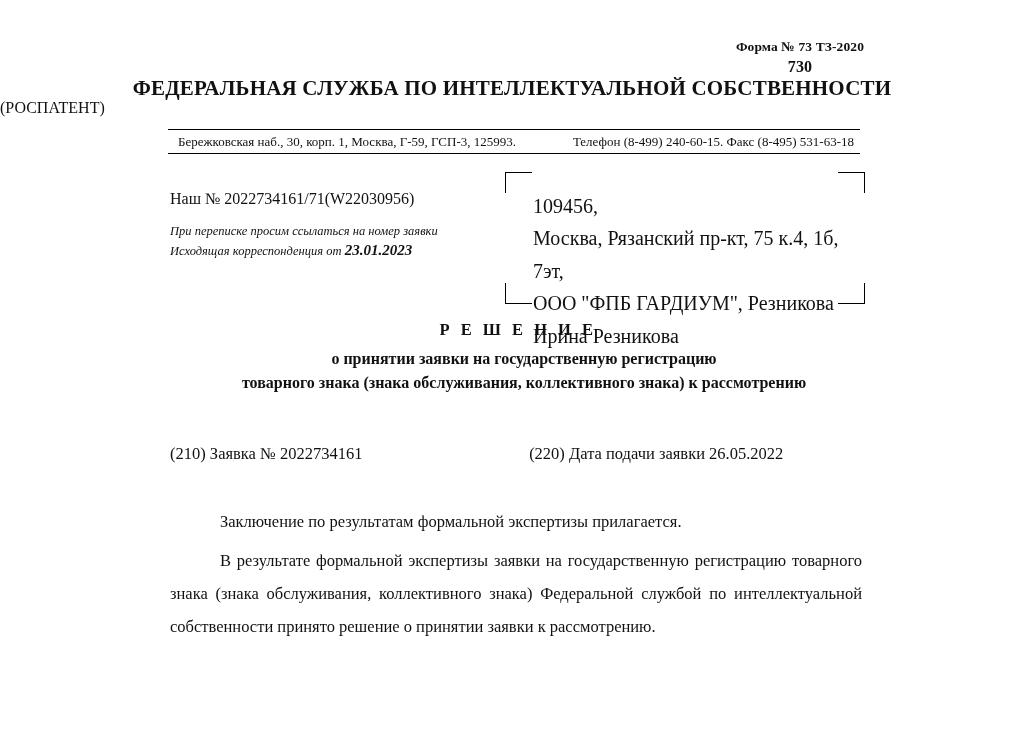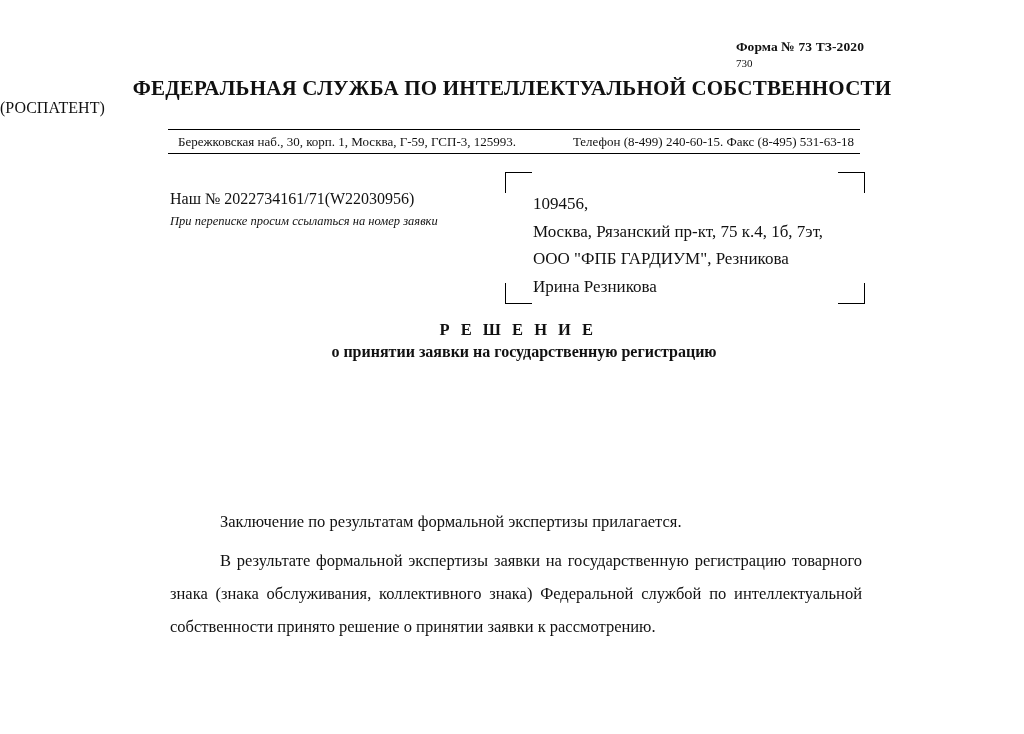--- a/index.html
+++ b/index.html
@@ -20,29 +20,29 @@
     height: 734px;
     box-sizing: border-box;
     padding: 0;
   }
 
   
   .form-no {
     position: absolute;
     top: 38px;
     right: 160px;
-    text-align: left;
+    text-align: center;
     font-size: 13.5px;
     font-weight: bold;
     line-height: 1.35;
     letter-spacing: 0.1px;
   }
   .form-no .sub {
-    font-size: 11px;
-    font-weight: normal;
+    font-size: 16px;
+    font-weight: bold;
   }
 
   
   .agency {
     position: absolute;
     top: 76px;
     left: 0;
     width: 1024px;
     text-align: center;
     font-size: 21px;
@@ -81,21 +81,21 @@
   .ref-block {
     position: absolute;
     top: 178px;
     left: 170px;
     width: 330px;
     font-size: 16px;
     line-height: 1.55;
   }
   .ref-block .line2 { margin-top: 9px; }
   .ref-note {
-    margin-top: 0;
+    margin-top: 10px;
     font-size: 12.5px;
     font-style: italic;
     line-height: 1.45;
   }
   .ref-note b {
     font-size: 15px;
     font-style: italic;
     font-weight: bold;
   }
 
@@ -114,39 +114,40 @@
   }
   .corner.tl { top: 0; left: 0; border-left: 1px solid #000; border-top: 1px solid #000; }
   .corner.tr { top: 0; right: 0; border-right: 1px solid #000; border-top: 1px solid #000; }
   .corner.bl { bottom: 0; left: 0; border-left: 1px solid #000; border-bottom: 1px solid #000; }
   .corner.br { bottom: 0; right: 0; border-right: 1px solid #000; border-bottom: 1px solid #000; }
   .addr-text {
     position: absolute;
     top: 18px;
     left: 28px;
     right: 15px;
-    font-size: 17px;
+    font-size: 20px;
     line-height: 1.62;
   }
 
   
   .title-block {
     position: absolute;
     top: 320px;
     left: 0;
     width: 1024px;
     text-align: center;
   }
   .title-main {
     font-size: 16.5px;
     font-weight: bold;
     letter-spacing: 3.5px;
     margin-left: 12px;
   }
   .title-sub {
+    margin-top: 7px;
     font-size: 16px;
     font-weight: bold;
     line-height: 1.5;
     padding-left: 24px;
   }
 
   
   .app-line {
     position: absolute;
     top: 444px;
@@ -199,42 +200,51 @@
       <span>Бережковская наб., 30, корп. 1, Москва, Г-59, ГСП-3, 125993.</span>
       <span class="right">Телефон (8-499) 240-60-15. Факс (8-495) 531-63-18</span>
     </div>
     <div class="rule"></div>
   </div>
 
   <div class="ref-block">
     <div class="line2">Наш № 2022734161/71(W22030956)</div>
     <div class="ref-note">
       <div>При переписке просим ссылаться на номер заявки</div>
+      <div>
+        <span>Исходящая корреспонденция от</span>
+        <b>23.01.2023</b>
+      </div>
     </div>
   </div>
 
   <div class="addr-box">
     <span class="corner tl"></span>
     <span class="corner tr"></span>
     <span class="corner bl"></span>
     <span class="corner br"></span>
     <div class="addr-text">
       <div>109456,</div>
       <div>Москва, Рязанский пр-кт, 75 к.4, 1б, 7эт,</div>
       <div>ООО "ФПБ ГАРДИУМ", Резникова</div>
       <div>Ирина Резникова</div>
     </div>
   </div>
 
   <div class="title-block">
     <div class="title-main">Р Е Ш Е Н И Е</div>
     <div class="title-sub">
       <div>о принятии заявки на государственную регистрацию</div>
-    </div>
-  </div>
-
+      <div>товарного знака (знака обслуживания, коллективного знака) к рассмотрению</div>
+    </div>
+  </div>
+
+  <div class="app-line">
+    <span class="left">(210) Заявка № 2022734161</span>
+    <span class="right">(220) Дата подачи заявки 26.05.2022</span>
+  </div>
 
   <div class="body-text">
     <p class="para last">Заключение по результатам формальной экспертизы прилагается.</p>
     <p class="para">В результате формальной экспертизы заявки на государственную регистрацию товарного знака (знака обслуживания, коллективного знака) Федеральной службой по интеллектуальной собственности принято решение о принятии заявки к рассмотрению.</p>
   </div>
 
 </div>
 
 </body></html>

